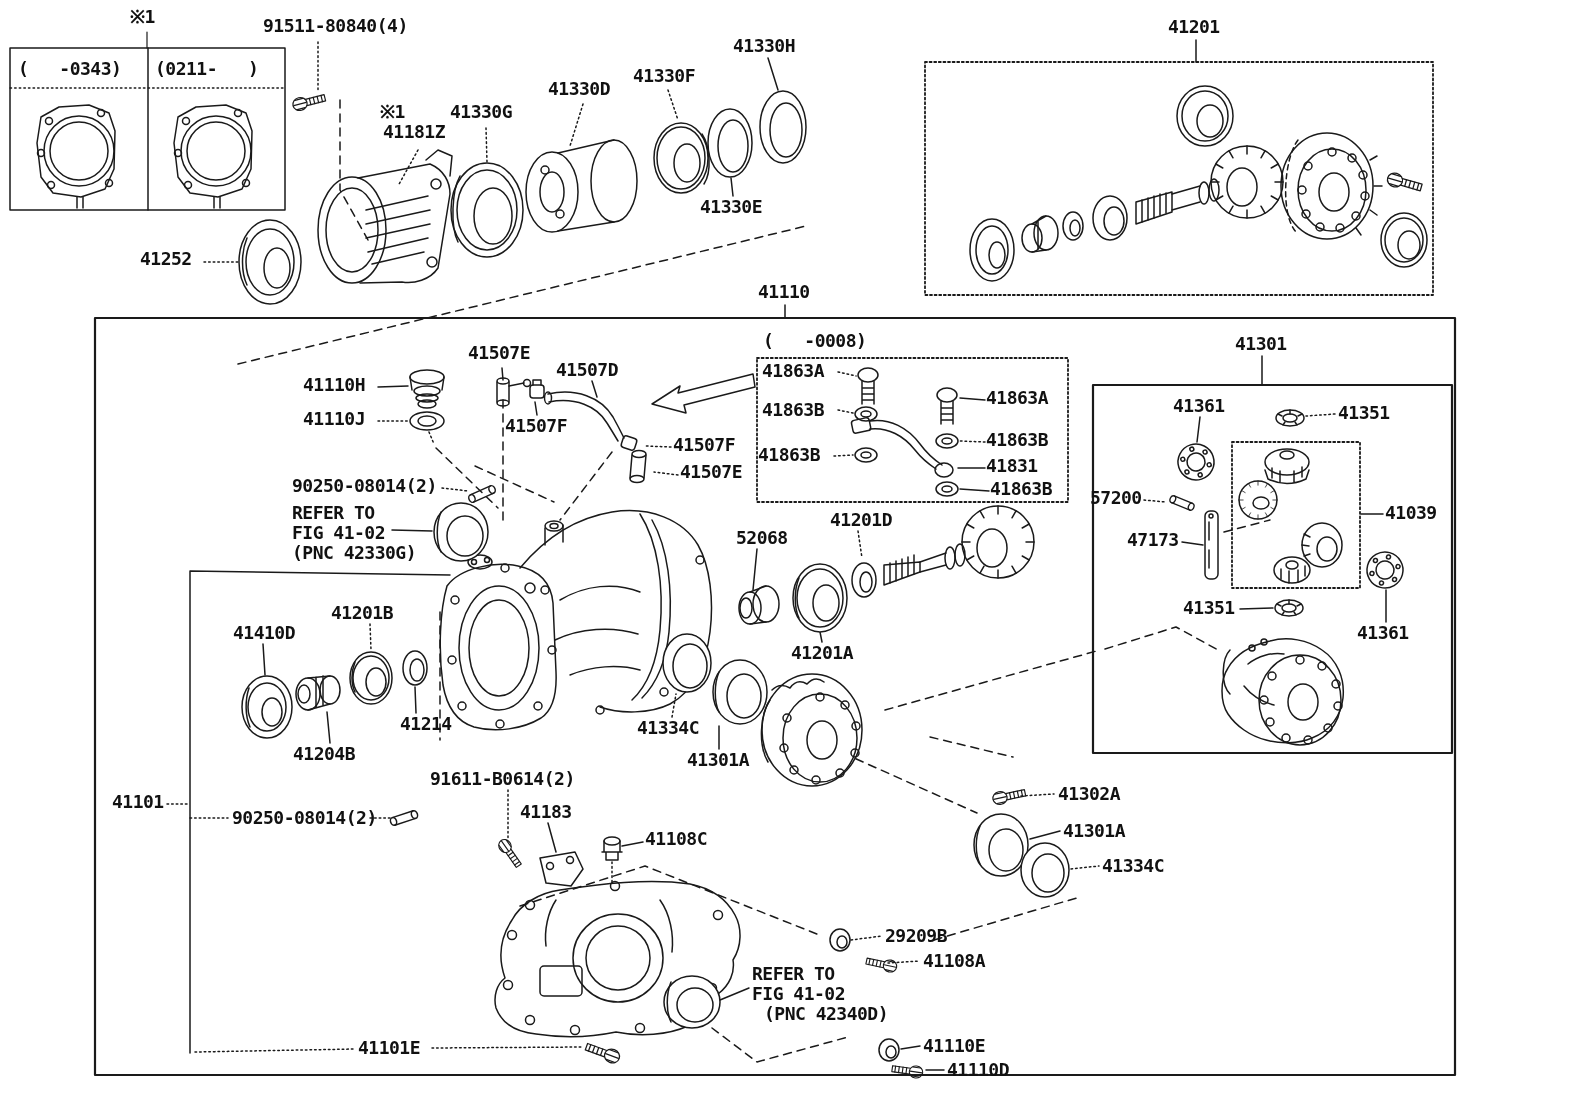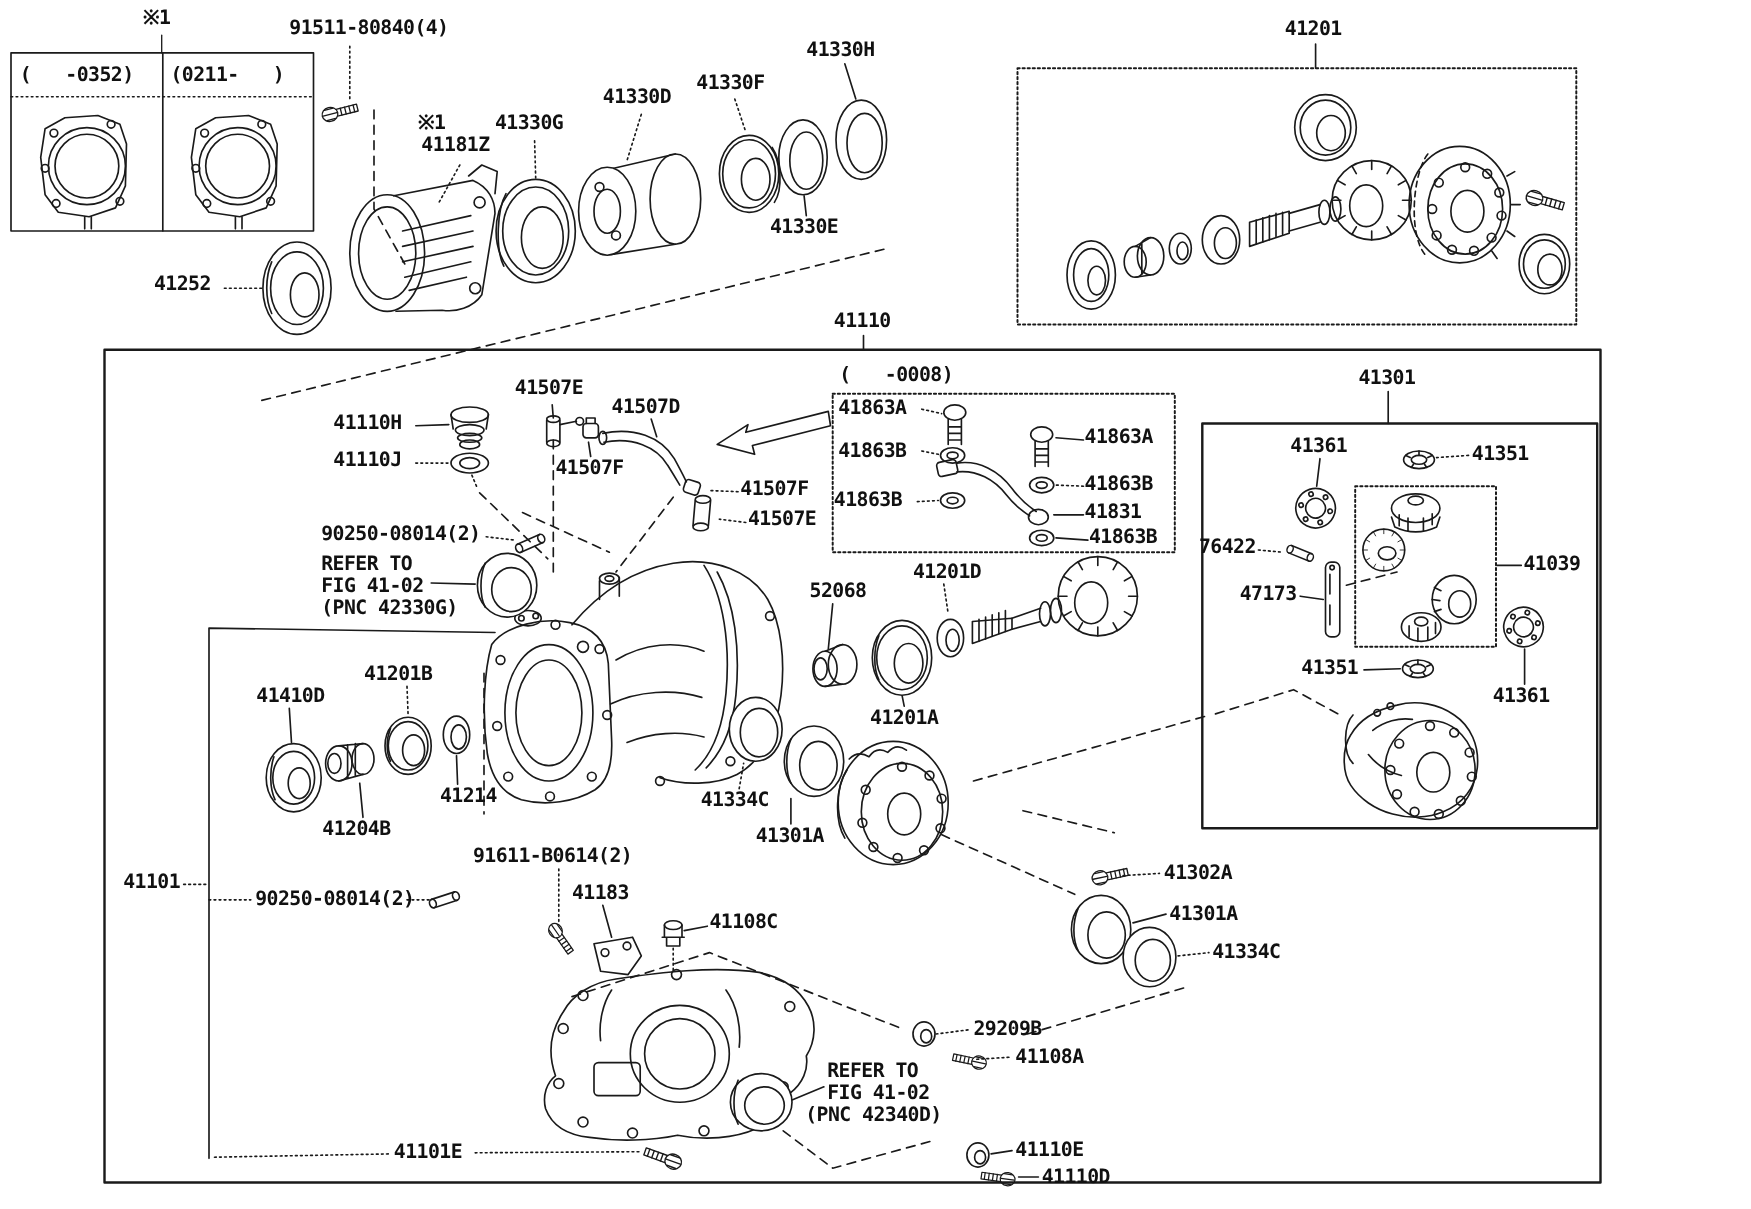--- a/index.html
+++ b/index.html
@@ -535,21 +535,21 @@
         <ellipse cx="891" cy="1052" rx="5" ry="6"></ellipse>
   </g>
   <g>
     <use href="#bolt" transform="translate(916,1072) rotate(-172) scale(0.75)"></use>
   </g>
 </svg>
 
 <div>
   <div class="lbl" style="left:130px;top:8px">※1</div>
   <div class="lbl" style="left:263px;top:17px">91511-80840(4)</div>
-  <div class="lbl" style="left:18px;top:60px">(   -0352)</div>
+  <div class="lbl" style="left:18px;top:60px">(   -0343)</div>
   <div class="lbl" style="left:155px;top:60px">(0211-   )</div>
   <div class="lbl" style="left:140px;top:250px">41252</div>
   <div class="lbl" style="left:380px;top:103px">※1</div>
   <div class="lbl" style="left:383px;top:123px">41181Z</div>
   <div class="lbl" style="left:450px;top:103px">41330G</div>
   <div class="lbl" style="left:548px;top:80px">41330D</div>
   <div class="lbl" style="left:633px;top:67px">41330F</div>
   <div class="lbl" style="left:733px;top:37px">41330H</div>
   <div class="lbl" style="left:700px;top:198px">41330E</div>
   <div class="lbl" style="left:1168px;top:18px">41201</div>
@@ -568,21 +568,21 @@
   <div class="lbl" style="left:986px;top:389px">41863A</div>
   <div class="lbl" style="left:986px;top:431px">41863B</div>
   <div class="lbl" style="left:986px;top:457px">41831</div>
   <div class="lbl" style="left:990px;top:480px">41863B</div>
   <div class="lbl" style="left:830px;top:511px">41201D</div>
   <div class="lbl" style="left:736px;top:529px">52068</div>
   <div class="lbl" style="left:791px;top:644px">41201A</div>
   <div class="lbl" style="left:1235px;top:335px">41301</div>
   <div class="lbl" style="left:1173px;top:397px">41361</div>
   <div class="lbl" style="left:1338px;top:404px">41351</div>
-  <div class="lbl" style="left:1090px;top:489px">76422</div>
+  <div class="lbl" style="left:1090px;top:489px">57200</div>
   <div class="lbl" style="left:1127px;top:531px">47173</div>
   <div class="lbl" style="left:1385px;top:504px">41039</div>
   <div class="lbl" style="left:1183px;top:599px">41351</div>
   <div class="lbl" style="left:1357px;top:624px">41361</div>
   <div class="lbl" style="left:233px;top:624px">41410D</div>
   <div class="lbl" style="left:331px;top:604px">41201B</div>
   <div class="lbl" style="left:400px;top:715px">41214</div>
   <div class="lbl" style="left:293px;top:745px">41204B</div>
   <div class="lbl" style="left:637px;top:719px">41334C</div>
   <div class="lbl" style="left:687px;top:751px">41301A</div>
@@ -595,20 +595,20 @@
   <div class="lbl" style="left:430px;top:770px">91611-B0614(2)</div>
   <div class="lbl" style="left:520px;top:803px">41183</div>
   <div class="lbl" style="left:645px;top:830px">41108C</div>
   <div class="lbl" style="left:1058px;top:785px">41302A</div>
   <div class="lbl" style="left:1063px;top:822px">41301A</div>
   <div class="lbl" style="left:1102px;top:857px">41334C</div>
   <div class="lbl" style="left:885px;top:927px">29209B</div>
   <div class="lbl" style="left:923px;top:952px">41108A</div>
   <div class="lbl" style="left:752px;top:965px">REFER TO</div>
   <div class="lbl" style="left:752px;top:985px">FIG 41-02</div>
-  <div class="lbl" style="left:732px;top:1005px">(PNC 42340D)</div>
+  <div class="lbl" style="left:764px;top:1005px">(PNC 42340D)</div>
   <div class="lbl" style="left:358px;top:1039px">41101E</div>
   <div class="lbl" style="left:923px;top:1037px">41110E</div>
   <div class="lbl" style="left:947px;top:1061px">41110D</div>
   <div class="figcode" style="left:1476px;top:1133px">413000A</div>
 </div>
 
 </div>
 
 </body></html>

